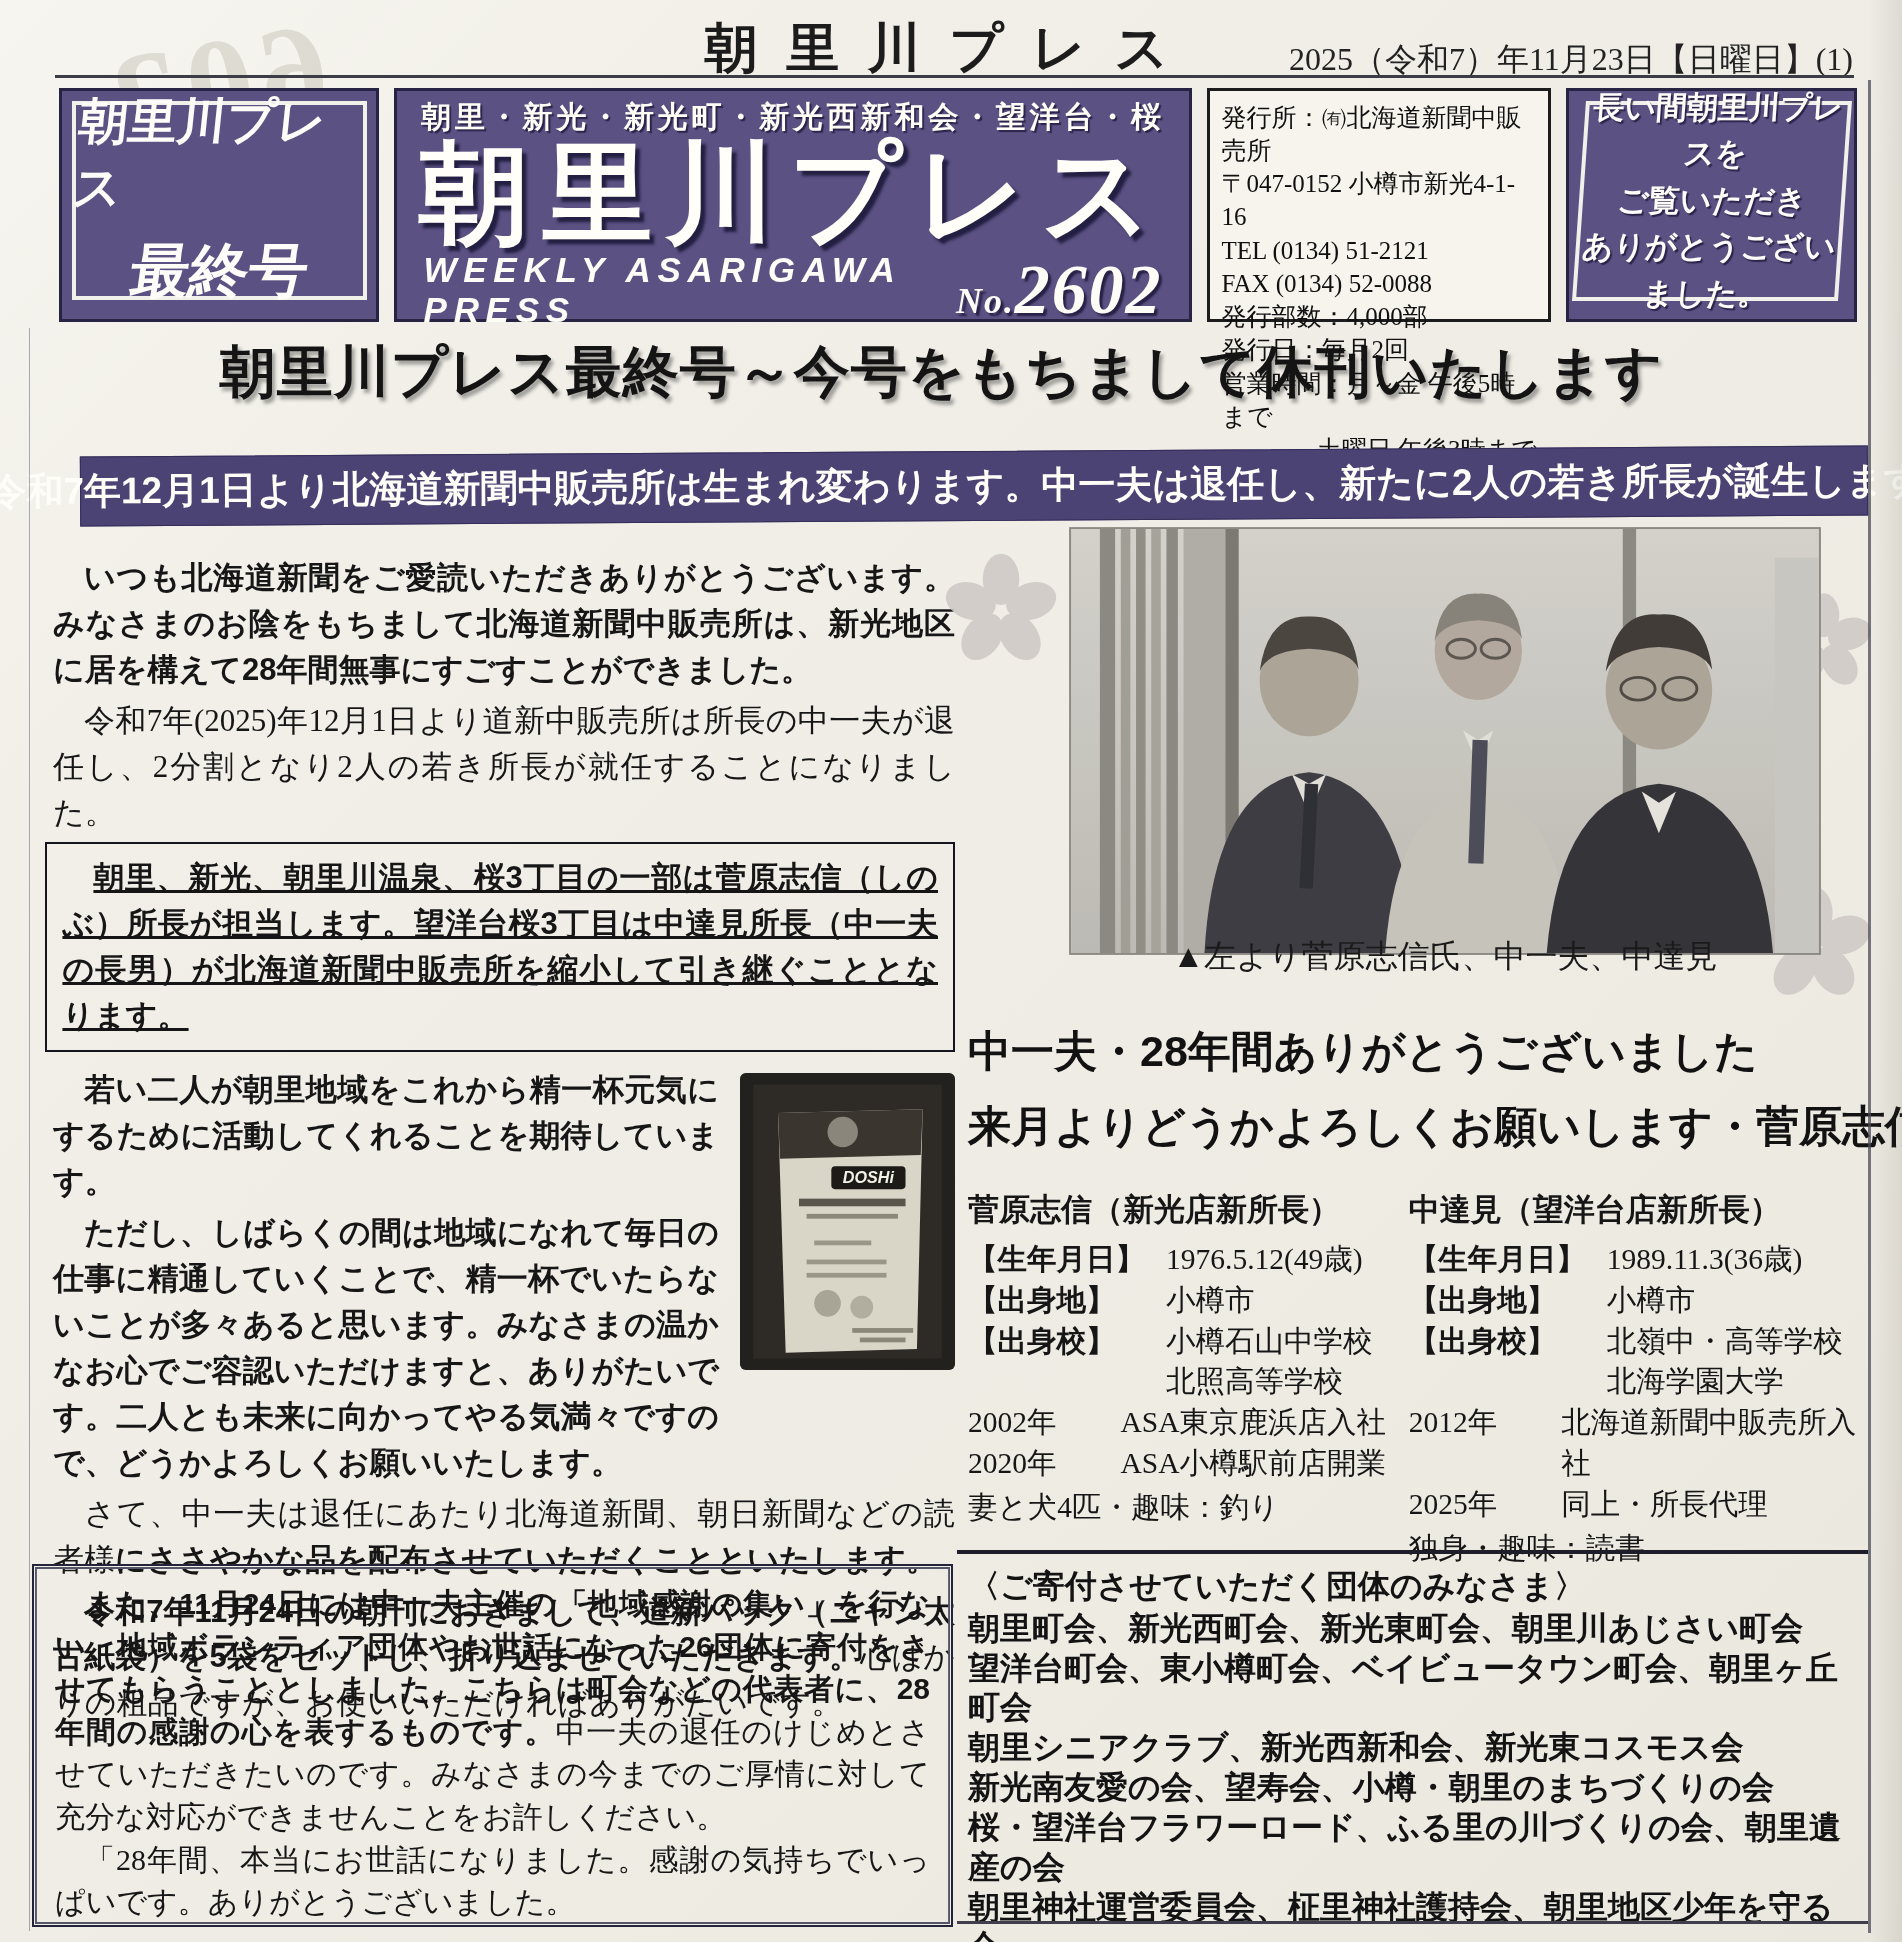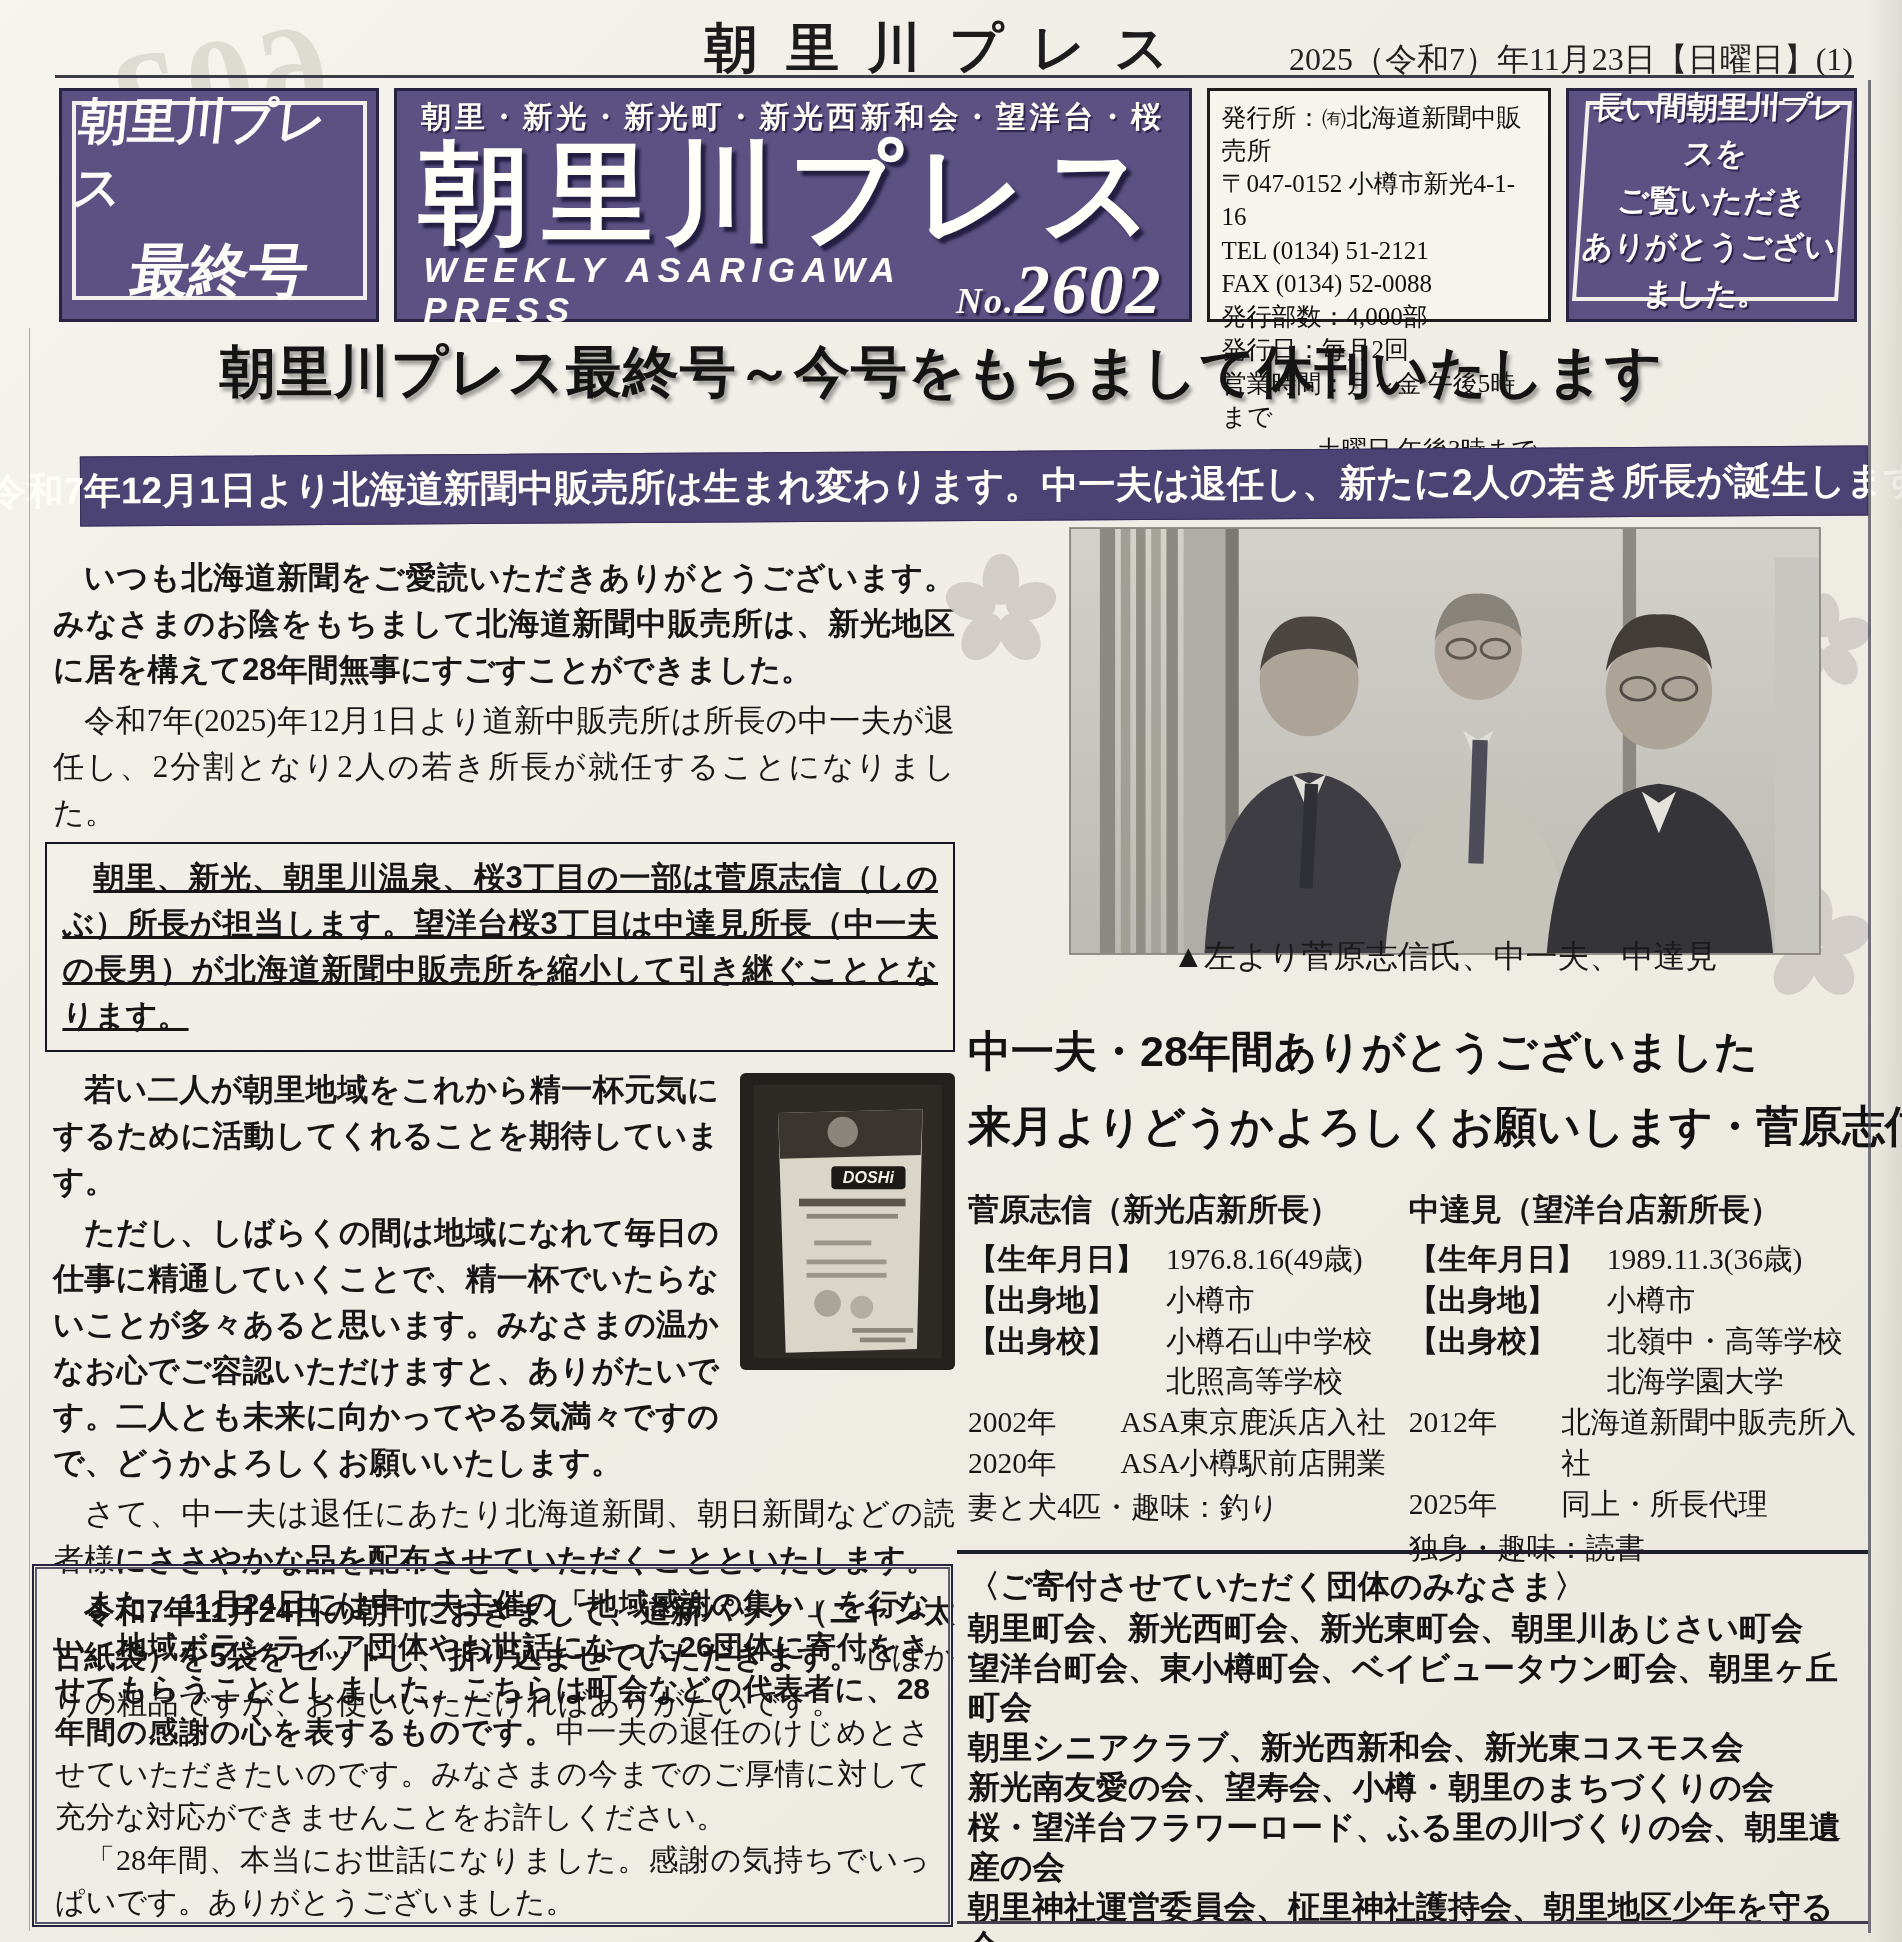--- a/index.html
+++ b/index.html
@@ -261,21 +261,21 @@
   <div class="subhead">
     <div>中一夫・28年間ありがとうございました</div>
     <div>来月よりどうかよろしくお願いします・菅原志信・中達見</div>
   </div>
 
   <div class="profiles">
     <div class="profile">
       <div class="nm">菅原志信（新光店新所長）</div>
       <div class="row">
           <span class="lbl">【生年月日】</span>
-          <span class="val">1976.8.16(49歳)</span>
+          <span class="val">1976.5.12(49歳)</span>
         </div>
       <div class="row">
           <span class="lbl">【出身地】</span>
           <span class="val">小樽市</span>
         </div>
       <div class="row">
           <span class="lbl">【出身校】</span>
           <span class="val">小樽石山中学校</span>
         </div>
       <div class="row">

